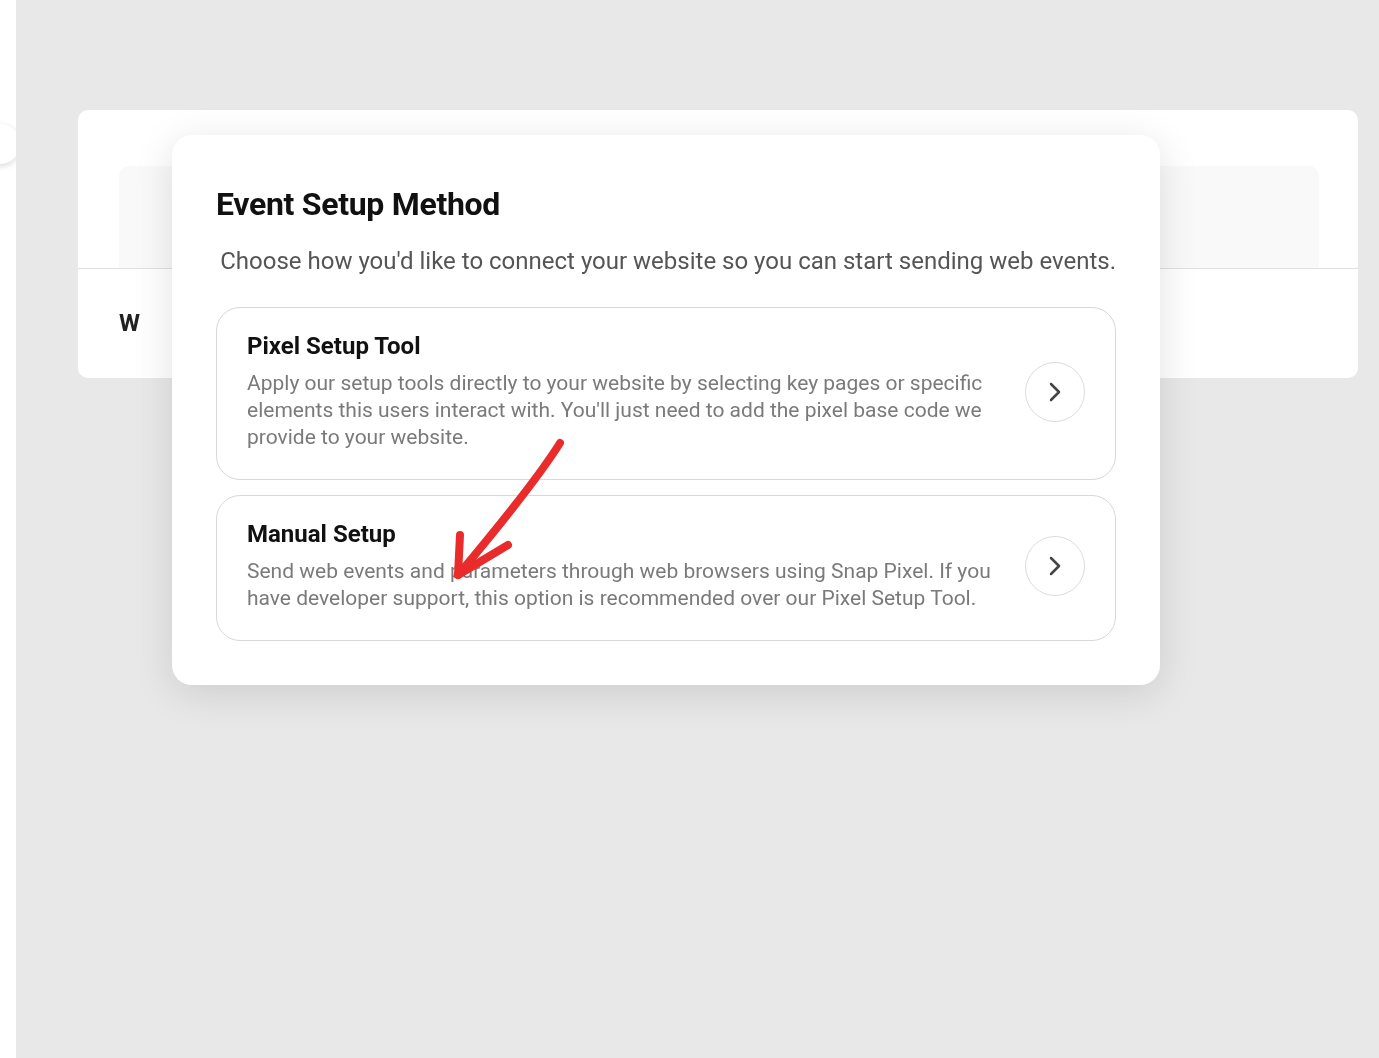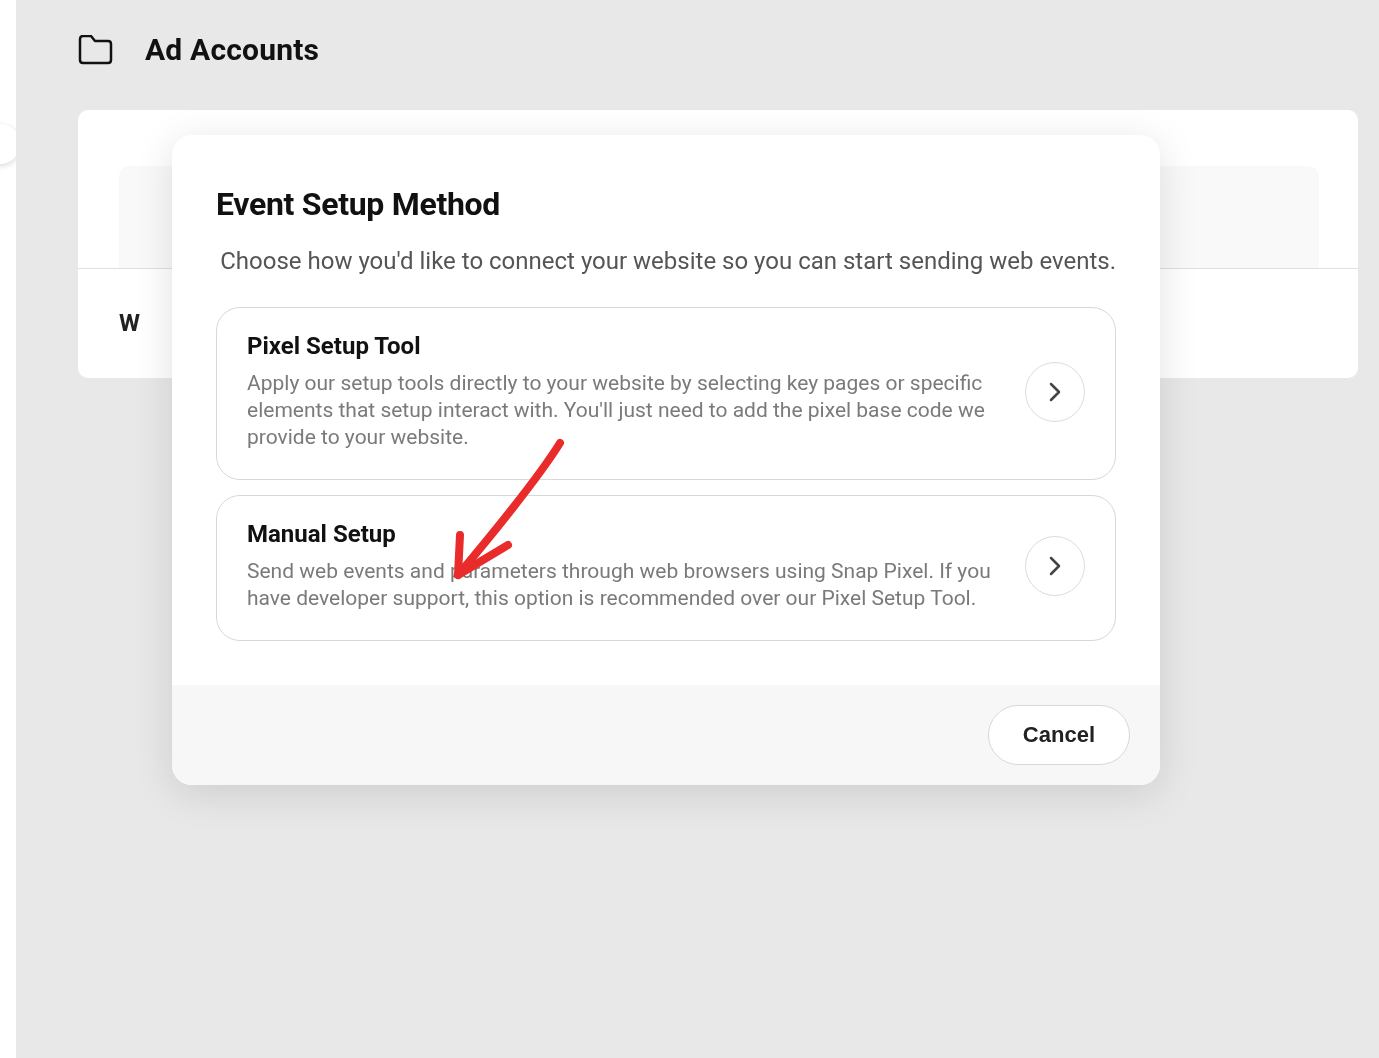--- a/index.html
+++ b/index.html
@@ -189,43 +189,35 @@
     }
   </style>
 </head>
 <body>
 
 <div class="left-edge"></div>
 <div class="left-edge-circle"></div>
 
 <div class="page-bg">
 
-  <div class="header-row">
-    <span class="folder-icon">
-      <svg width="35" height="30" viewBox="0 0 35 30" fill="none">
-        <path d="M2 4 C2 2.3 3.3 1 5 1 L13 1 L17 6 L30 6 C31.7 6 33 7.3 33 9 L33 25 C33 26.7 31.7 28 30 28 L5 28 C3.3 28 2 26.7 2 25 Z" stroke="#111" stroke-width="2.5" fill="none" stroke-linejoin="round"></path>
-      </svg>
-    </span>
-    <h1 class="page-title">Ad Accounts</h1>
-  </div>
 
   <div class="card-shadow"></div>
   <div class="card-inner"></div>
   <div class="card-divider"></div>
   <div class="bg-label">W</div>
 
   <div class="modal">
     <div class="modal-body">
       <h2 class="modal-title">Event Setup Method</h2>
       <p class="modal-subtitle">Choose how you'd like to connect your website so you can start sending web events.</p>
 
       <div class="option-card">
         <div class="option-text">
           <div class="option-title">Pixel Setup Tool</div>
-          <div class="option-desc">Apply our setup tools directly to your website by selecting key pages or specific elements that setup interact with. You'll just need to add the pixel base code we provide to your website.</div>
+          <div class="option-desc">Apply our setup tools directly to your website by selecting key pages or specific elements this users interact with. You'll just need to add the pixel base code we provide to your website.</div>
         </div>
         <div class="chevron-btn">
           <span>
             <svg width="12" height="20" viewBox="0 0 12 20" fill="none">
               <path d="M2 2 L10 10 L2 18" stroke="#444" stroke-width="2.5" fill="none" stroke-linecap="round" stroke-linejoin="round"></path>
             </svg>
           </span>
         </div>
       </div>
 
@@ -237,23 +229,20 @@
         <div class="chevron-btn">
           <span>
             <svg width="12" height="20" viewBox="0 0 12 20" fill="none">
               <path d="M2 2 L10 10 L2 18" stroke="#444" stroke-width="2.5" fill="none" stroke-linecap="round" stroke-linejoin="round"></path>
             </svg>
           </span>
         </div>
       </div>
     </div>
 
-    <div class="modal-footer">
-      <button class="cancel-btn">Cancel</button>
-    </div>
   </div>
 
 </div>
 
 <svg class="annotation-arrow" style="left:440px; top:435px;" width="140" height="160" viewBox="0 0 140 160">
   <path d="M120 8 C 100 40, 60 90, 18 140" stroke="#ea2b2b" stroke-width="8" fill="none" stroke-linecap="round"></path>
   <path d="M18 140 L20 100" stroke="#ea2b2b" stroke-width="8" fill="none" stroke-linecap="round"></path>
   <path d="M18 140 L68 110" stroke="#ea2b2b" stroke-width="8" fill="none" stroke-linecap="round"></path>
 </svg>
 

